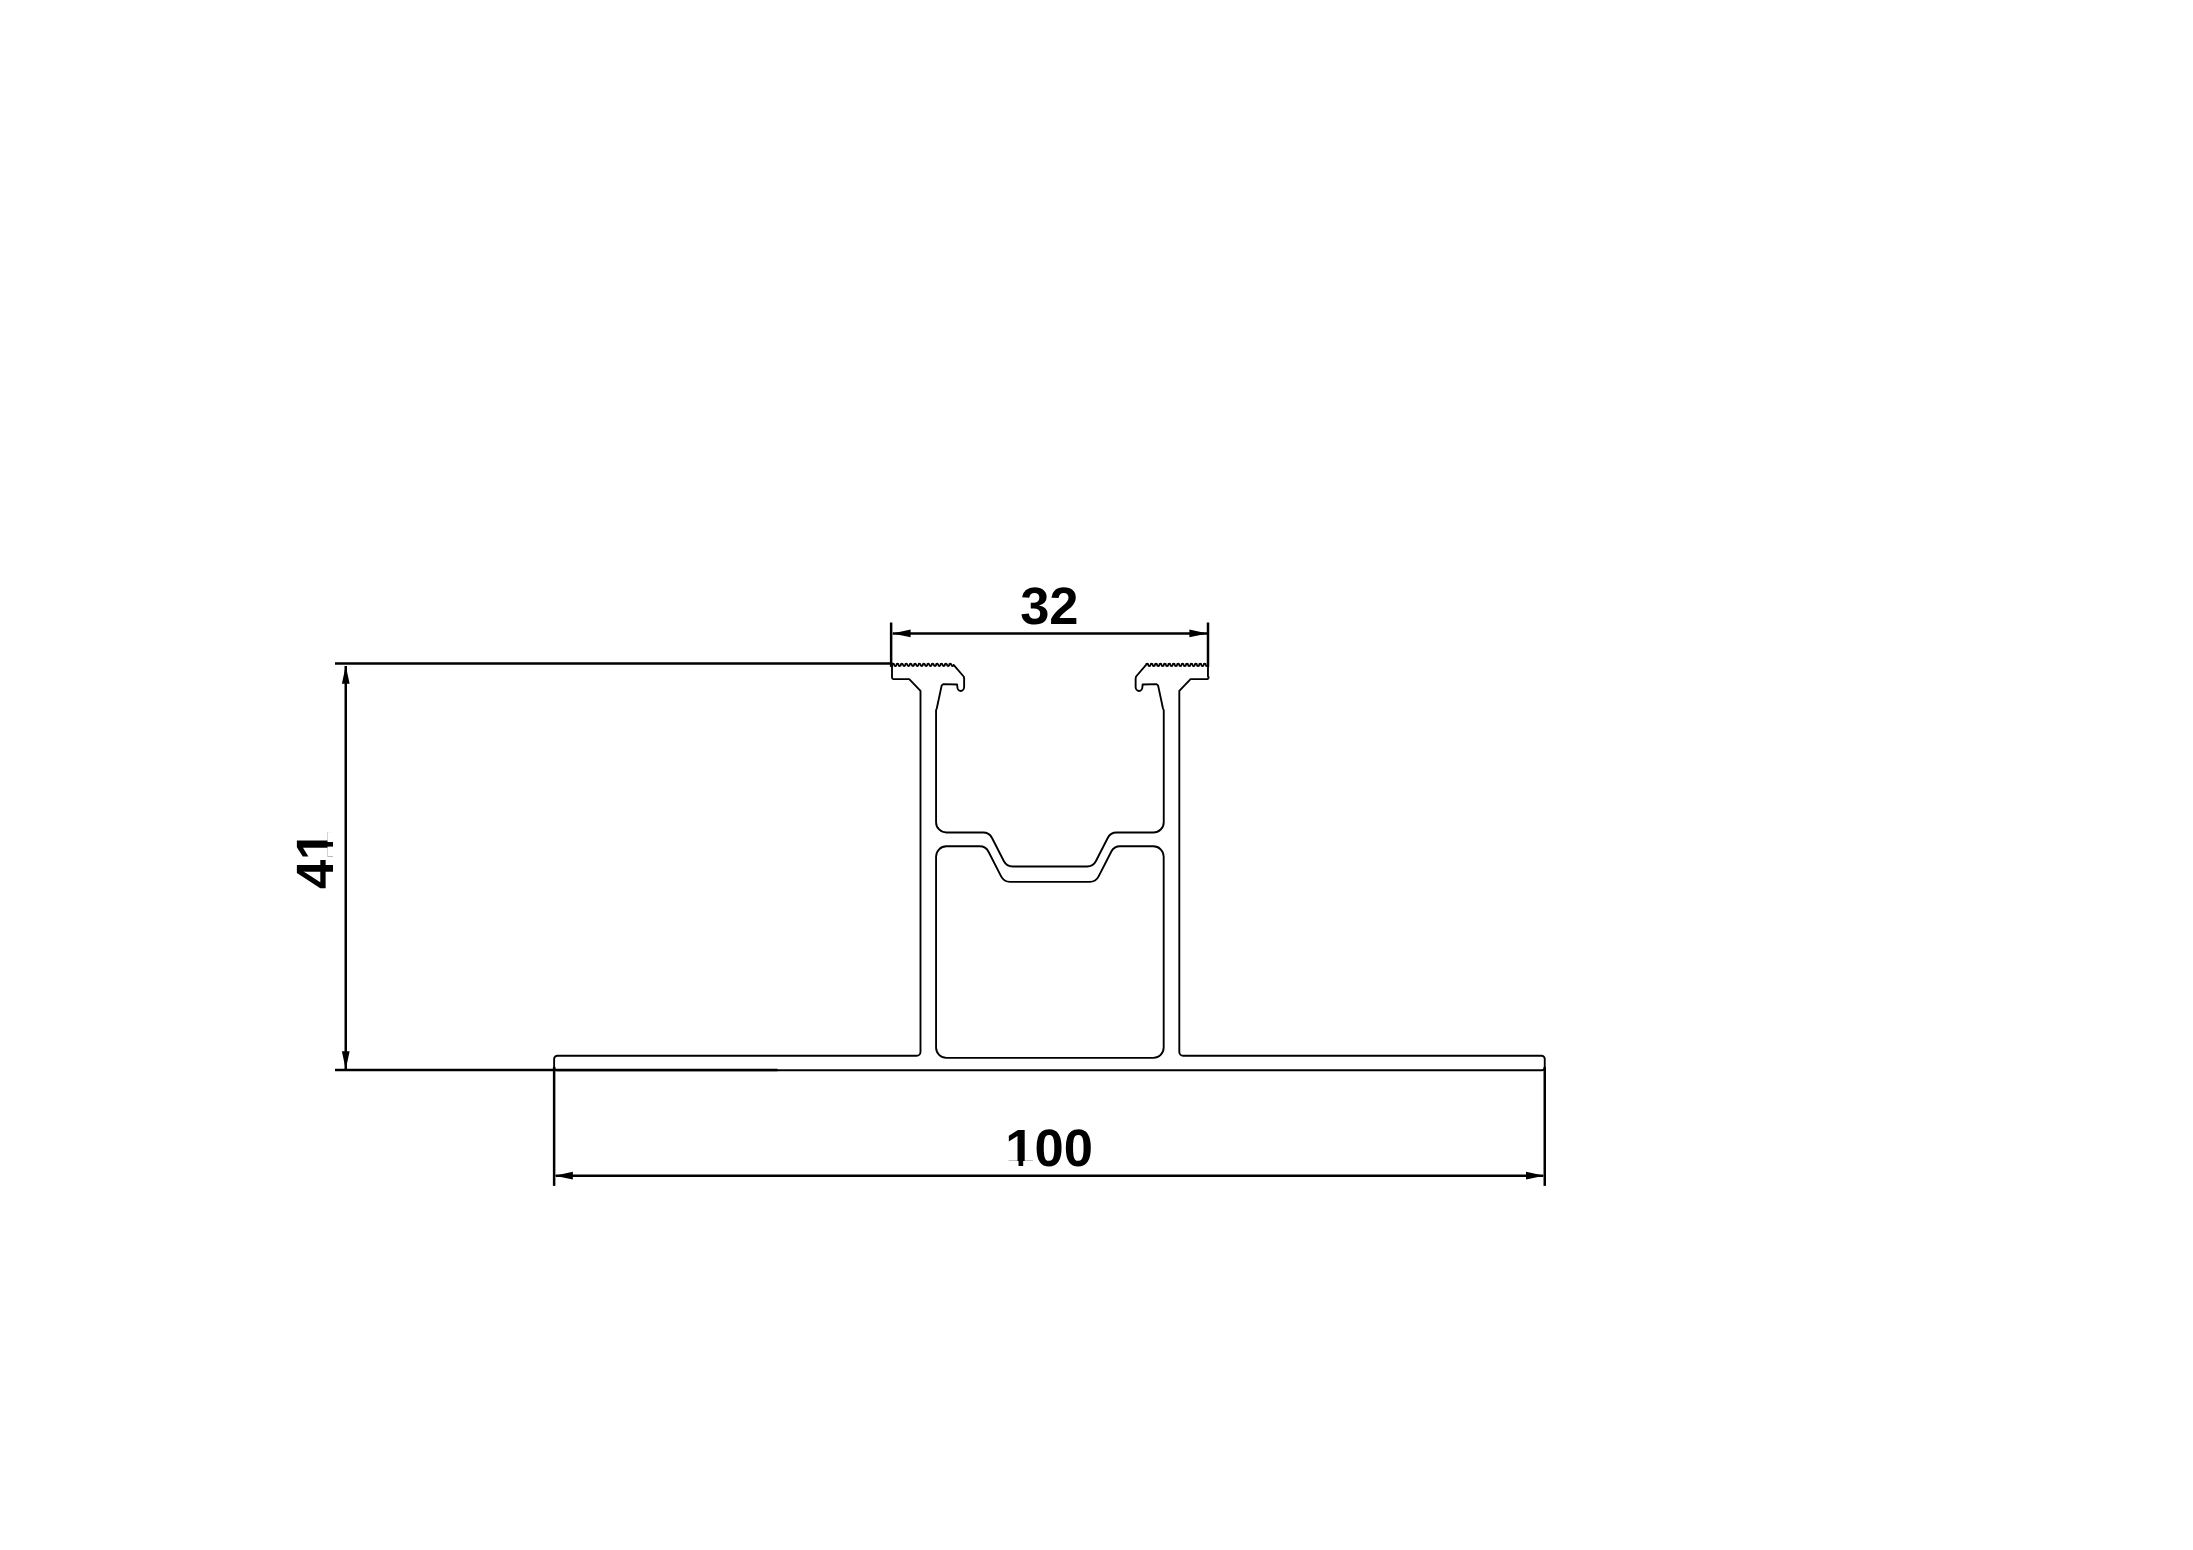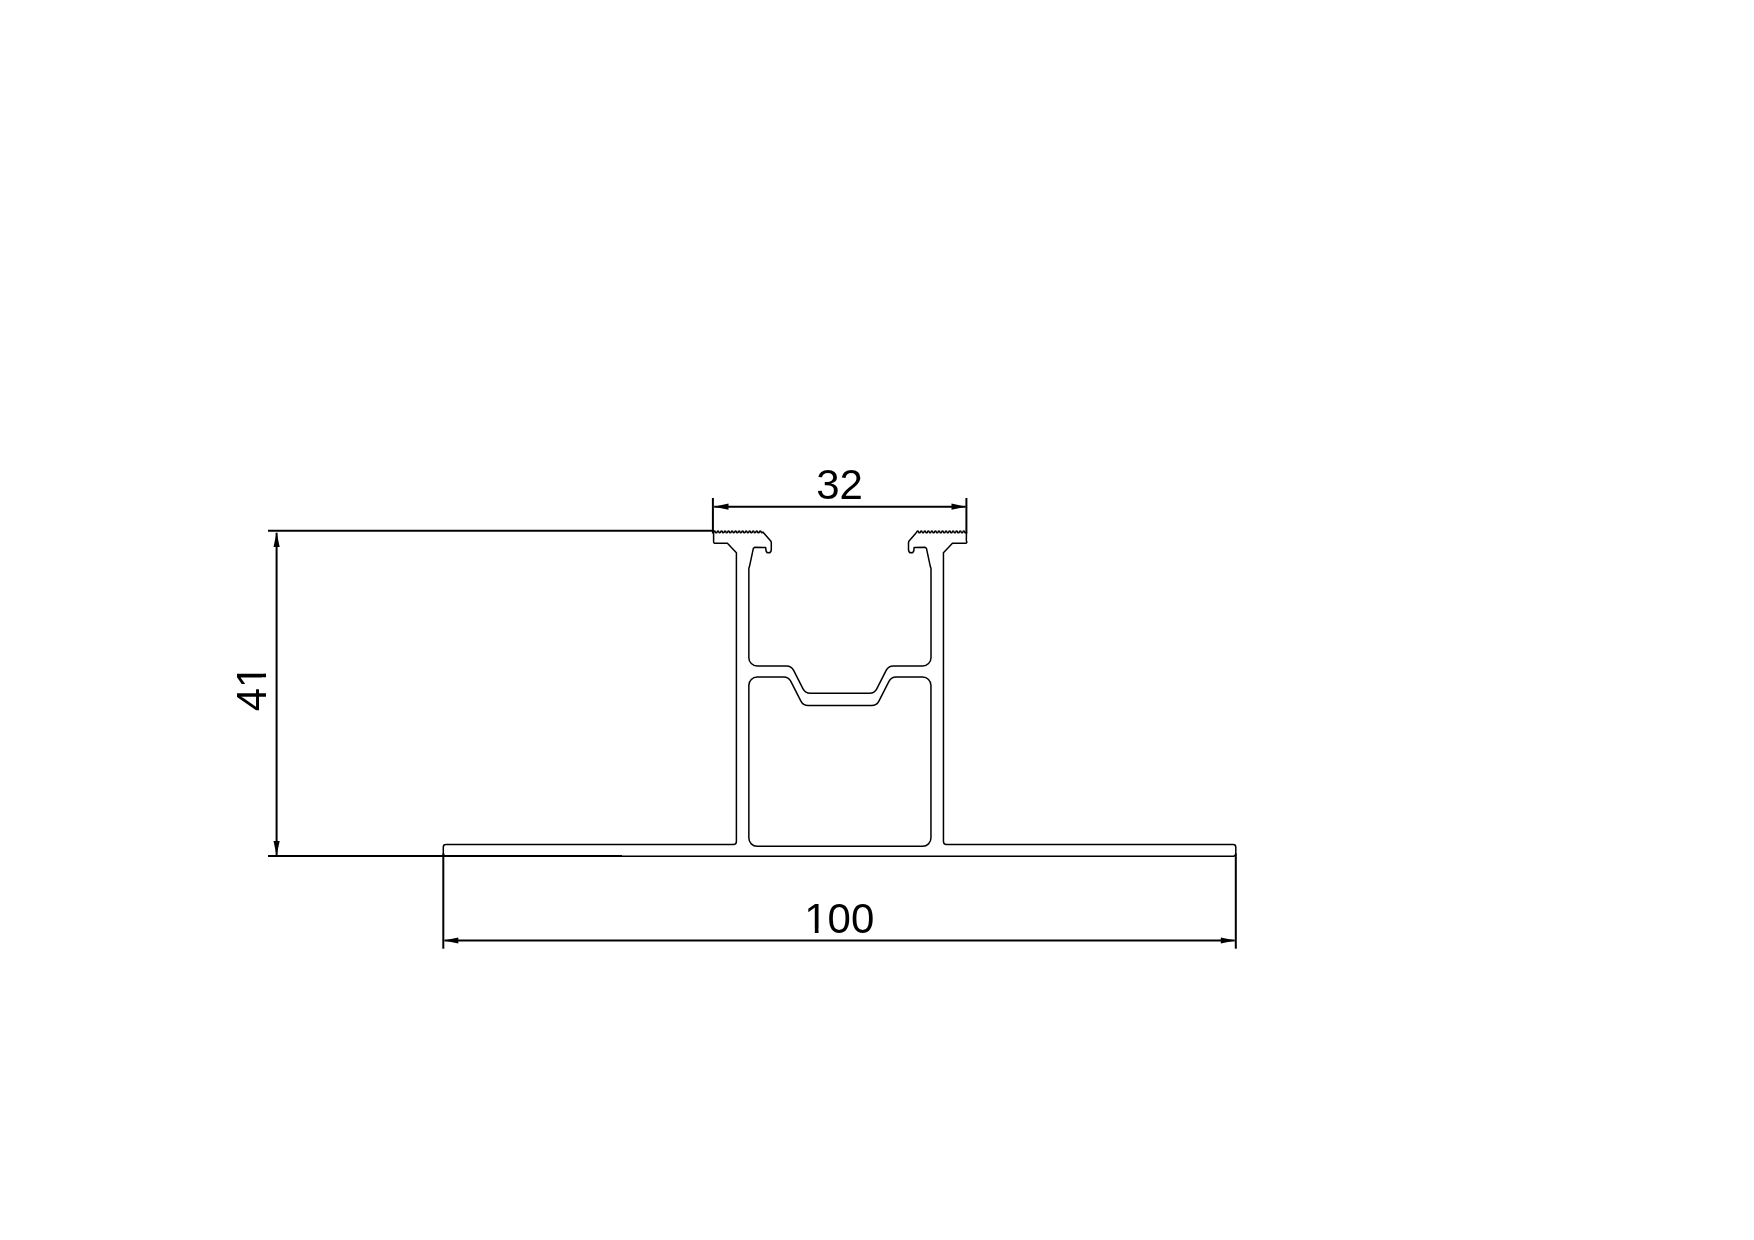--- a/index.html
+++ b/index.html
@@ -1,16 +1,16 @@
 <!DOCTYPE html>
 <html><head>
 <meta charset="utf-8">
 <style>
   html,body{margin:0;padding:0;background:#ffffff;}
-  .page{width:1754px;height:1240px;position:relative;background:#ffffff;overflow:hidden;}
+  .page{width:1754px;height:1240px;position:relative;background:#ffffff;overflow:hidden;font-weight:bold;}
   svg{position:absolute;left:0;top:0;}
   text{font-family:"Liberation Sans",sans-serif;fill:#000000;}
 </style>
 </head>
 <body>
 
 <div class="page">
 <svg width="1754" height="1240" viewBox="0 0 1754 1240">
 
   <g fill="none" stroke="#000000" stroke-width="1.5" stroke-linejoin="round" stroke-linecap="round">

